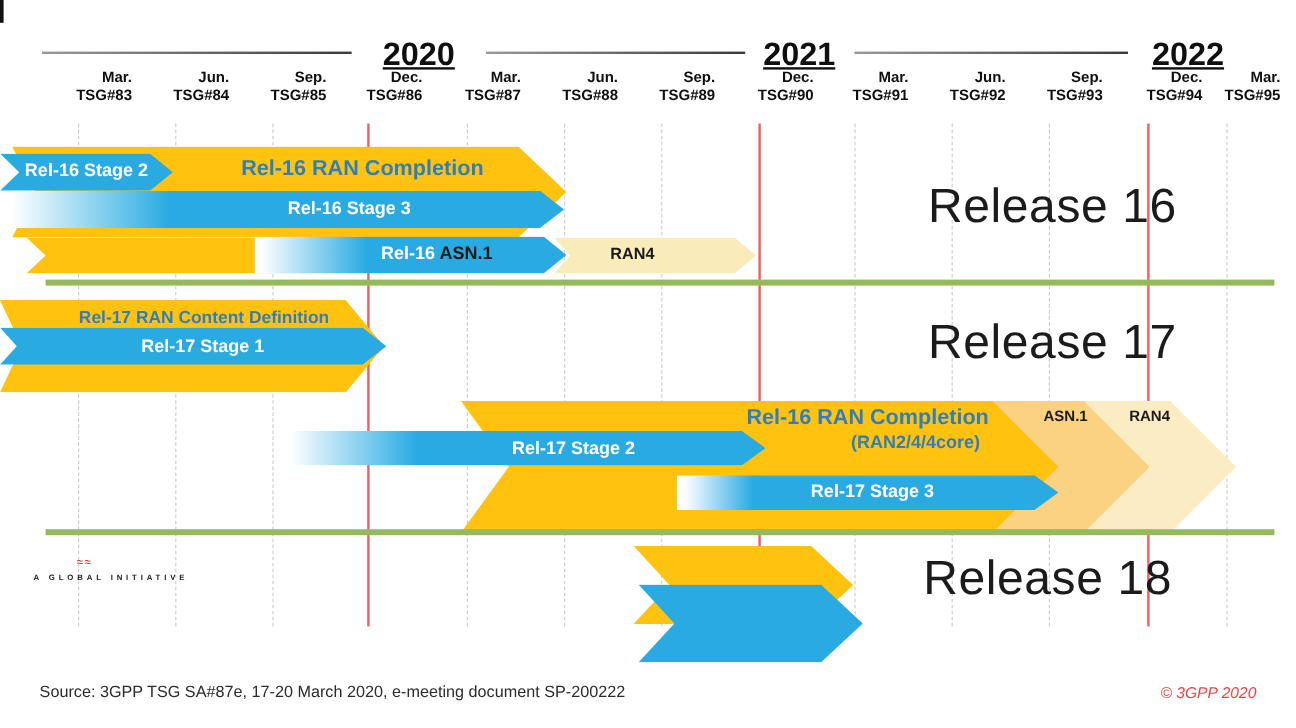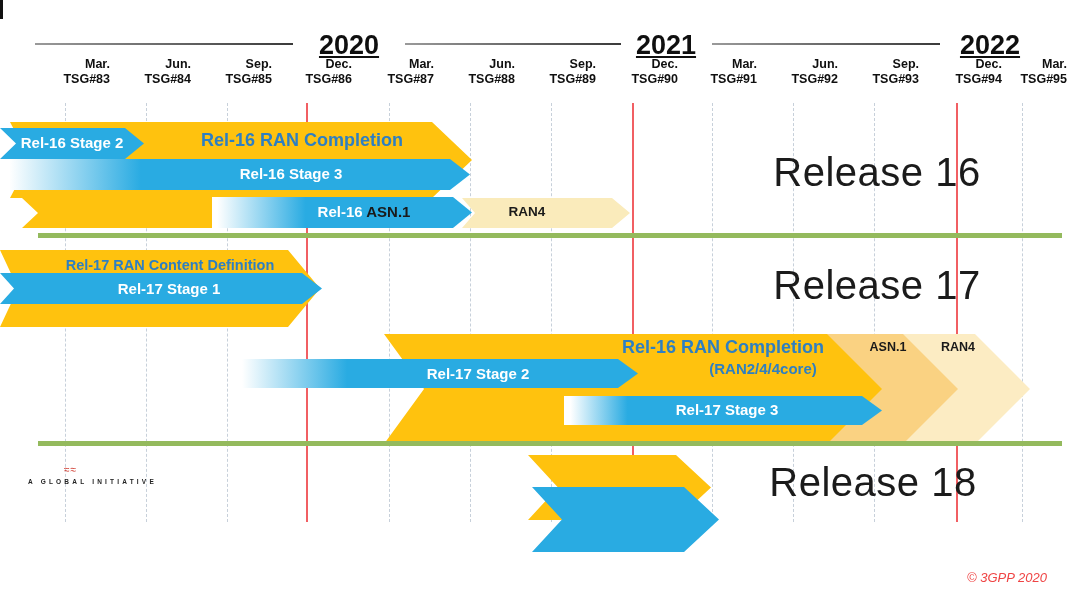--- a/index.html
+++ b/index.html
@@ -146,14 +146,15 @@
       <div class="release-label" style="left: 877px; top: 263px;">Release 17</div>
       <div class="release-label" style="left: 873px; top: 460px;">Release 18</div>
     </div>
 
 
   <div class="logo">
     <span class="dots">≈≈</span>
     <div class="tagline">A GLOBAL INITIATIVE</div>
   </div>
 
+  <div class="footer-source">Source: 3GPP TSG SA#87e, 17-20 March 2020, e-meeting document SP-200222</div>
   <div class="footer-copy">© 3GPP 2020</div>
 </div>
 
 </body></html>

